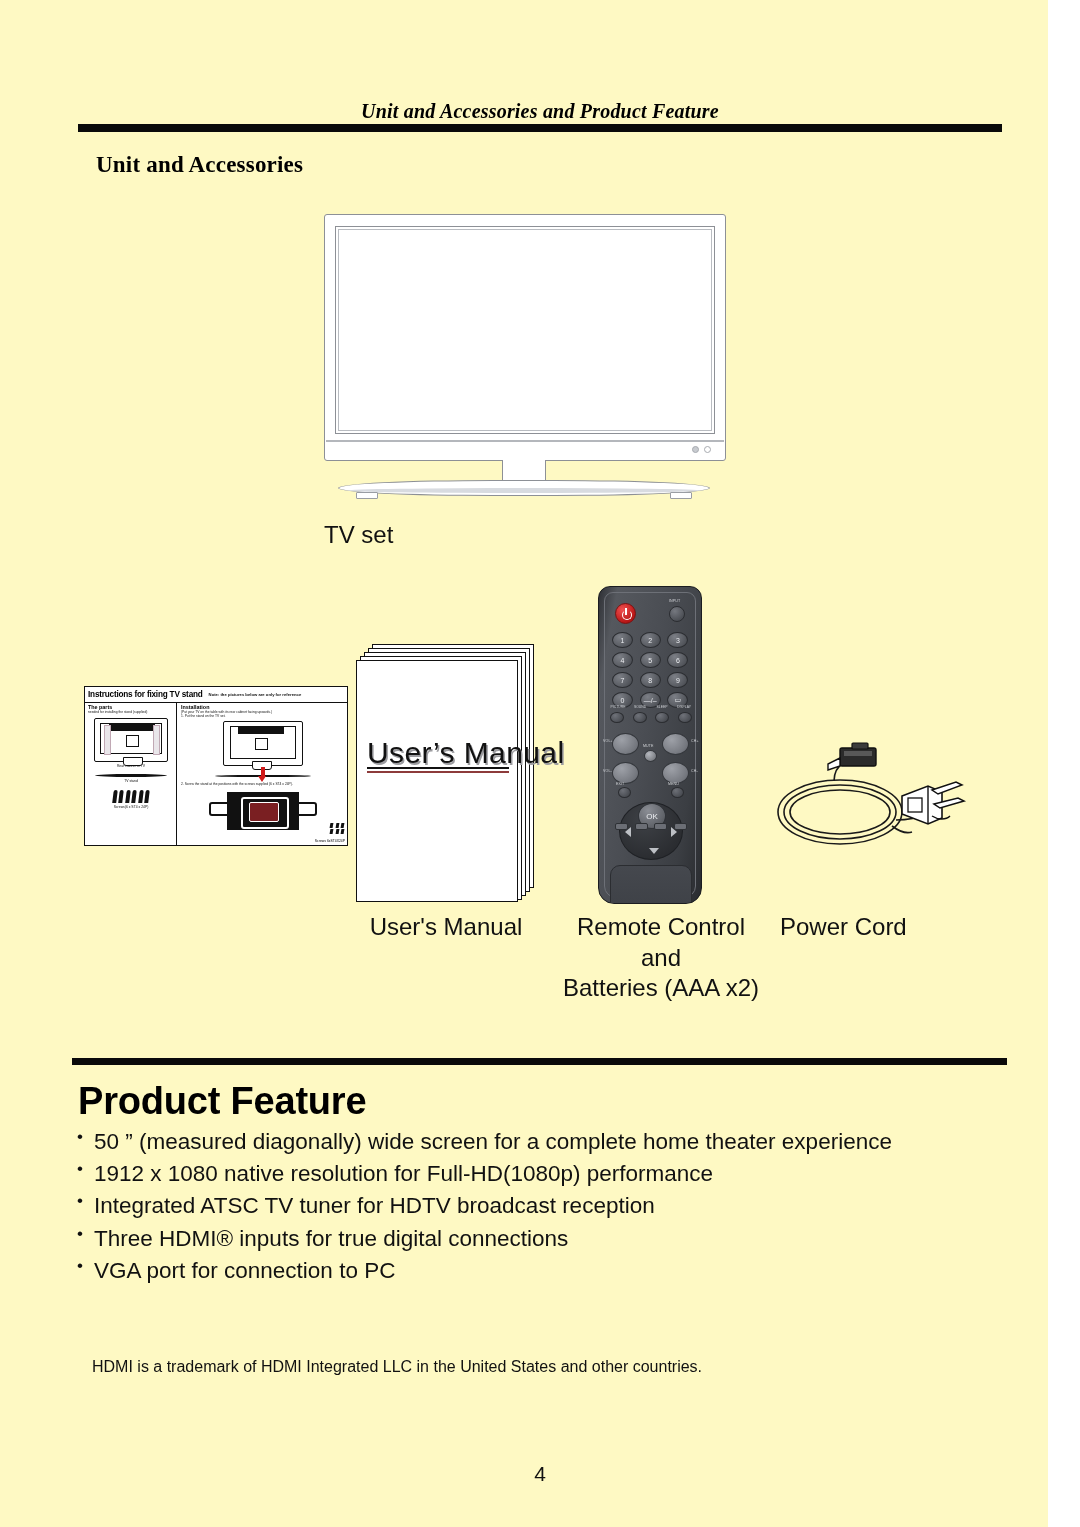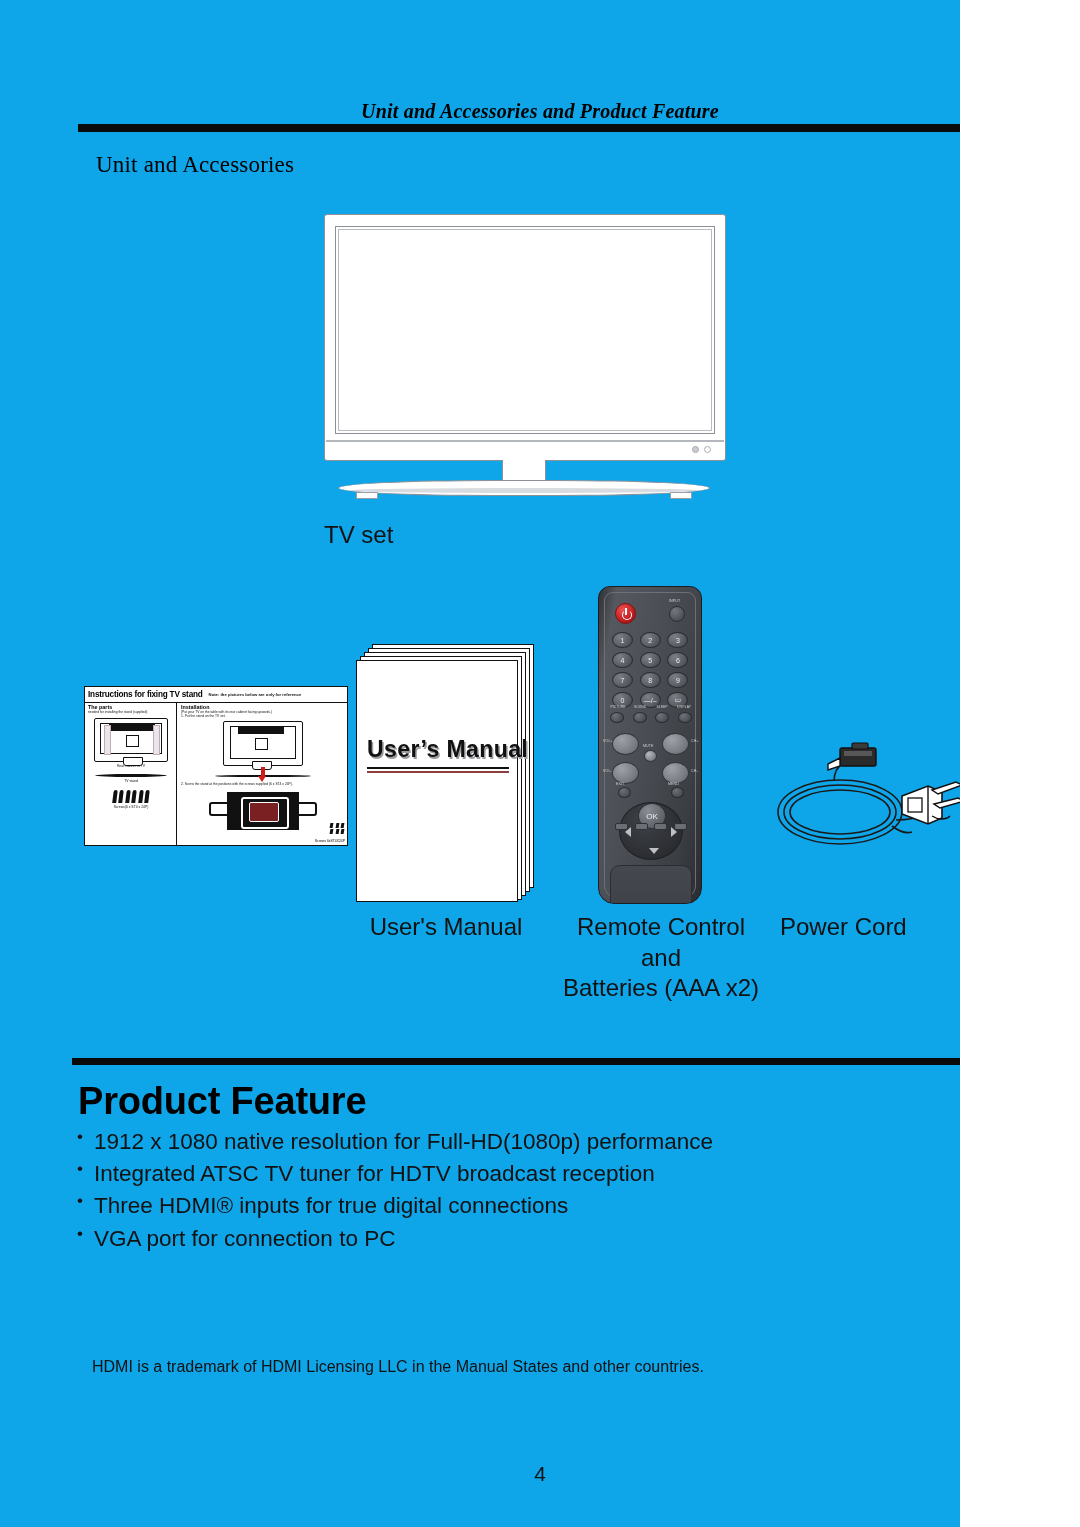--- a/index.html
+++ b/index.html
@@ -7,23 +7,23 @@
     margin: 0;
     padding: 0;
     background: #ffffff;
   }
   body {
     font-family: "Liberation Sans", sans-serif;
     color: #000000;
   }
   .page {
     position: relative;
-    width: 960px;
+    width: 1048px;
     height: 1527px;
-    background: #0ea5e9;
+    background: #fef9c3;
     overflow: hidden;
   }
 
   
   .running-head {
     position: absolute;
     left: 78px;
     top: 100px;
     width: 924px;
     text-align: center;
@@ -42,21 +42,21 @@
     height: 8px;
     background: #0a0a0a;
   }
 
   
   .section-title {
     position: absolute;
     left: 96px;
     top: 152px;
     font-family: "Liberation Serif", serif;
-    font-weight: normal;
+    font-weight: bold;
     font-size: 23px;
     letter-spacing: 0.2px;
   }
 
   
   .tv-wrap {
     position: absolute;
     left: 324px;
     top: 214px;
     width: 408px;
@@ -402,22 +402,22 @@
   .sheet-2 { left: 12px; top: 4px; width: 162px; height: 244px; }
   .sheet-3 { left:  8px; top: 8px; width: 162px; height: 244px; }
   .sheet-4 { left:  4px; top: 12px; width: 162px; height: 244px; }
   .sheet-front { left: 0; top: 16px; width: 162px; height: 242px; }
   .manual-title {
     position: absolute;
     left: 10px;
     top: 75px;
     width: 142px;
     font-family: "Liberation Sans", sans-serif;
-    font-weight: bold;
-    font-size: 23px;
+    font-weight: normal;
+    font-size: 30px;
     letter-spacing: 0.4px;
     color: #111;
     text-shadow: 1.5px 1.5px 0 #9c9ca0;
     white-space: nowrap;
   }
   .manual-rule-1 {
     position: absolute;
     left: 10px; top: 106px;
     width: 142px; height: 2px;
     background: #111;
@@ -940,22 +940,23 @@
         <path d="M190 82 C196 86 204 86 208 82" fill="none" stroke="#111" stroke-width="1.4"></path>
         <rect x="166" y="64" width="14" height="14" fill="#ffffff" stroke="#111" stroke-width="1.3"></rect>
       </g>
     </svg>
   </div>
   <div class="caption cap-cord">Power Cord</div>
 
   <div class="feature-rule"></div>
   <div class="feature-title">Product Feature</div>
   <ul class="feature-list">
+    <li>50 ” (measured diagonally) wide screen for a complete home theater experience</li>
     <li>1912 x 1080 native resolution for Full-HD(1080p) performance</li>
     <li>Integrated ATSC TV tuner for HDTV broadcast reception</li>
     <li>Three HDMI® inputs for true digital connections</li>
     <li>VGA port for connection to PC</li>
   </ul>
 
-  <div class="footnote">HDMI is a trademark of HDMI Licensing LLC in the Manual States and other countries.</div>
+  <div class="footnote">HDMI is a trademark of HDMI Integrated LLC in the United States and other countries.</div>
   <div class="page-no">4</div>
 
 </div>
 
 </body></html>

